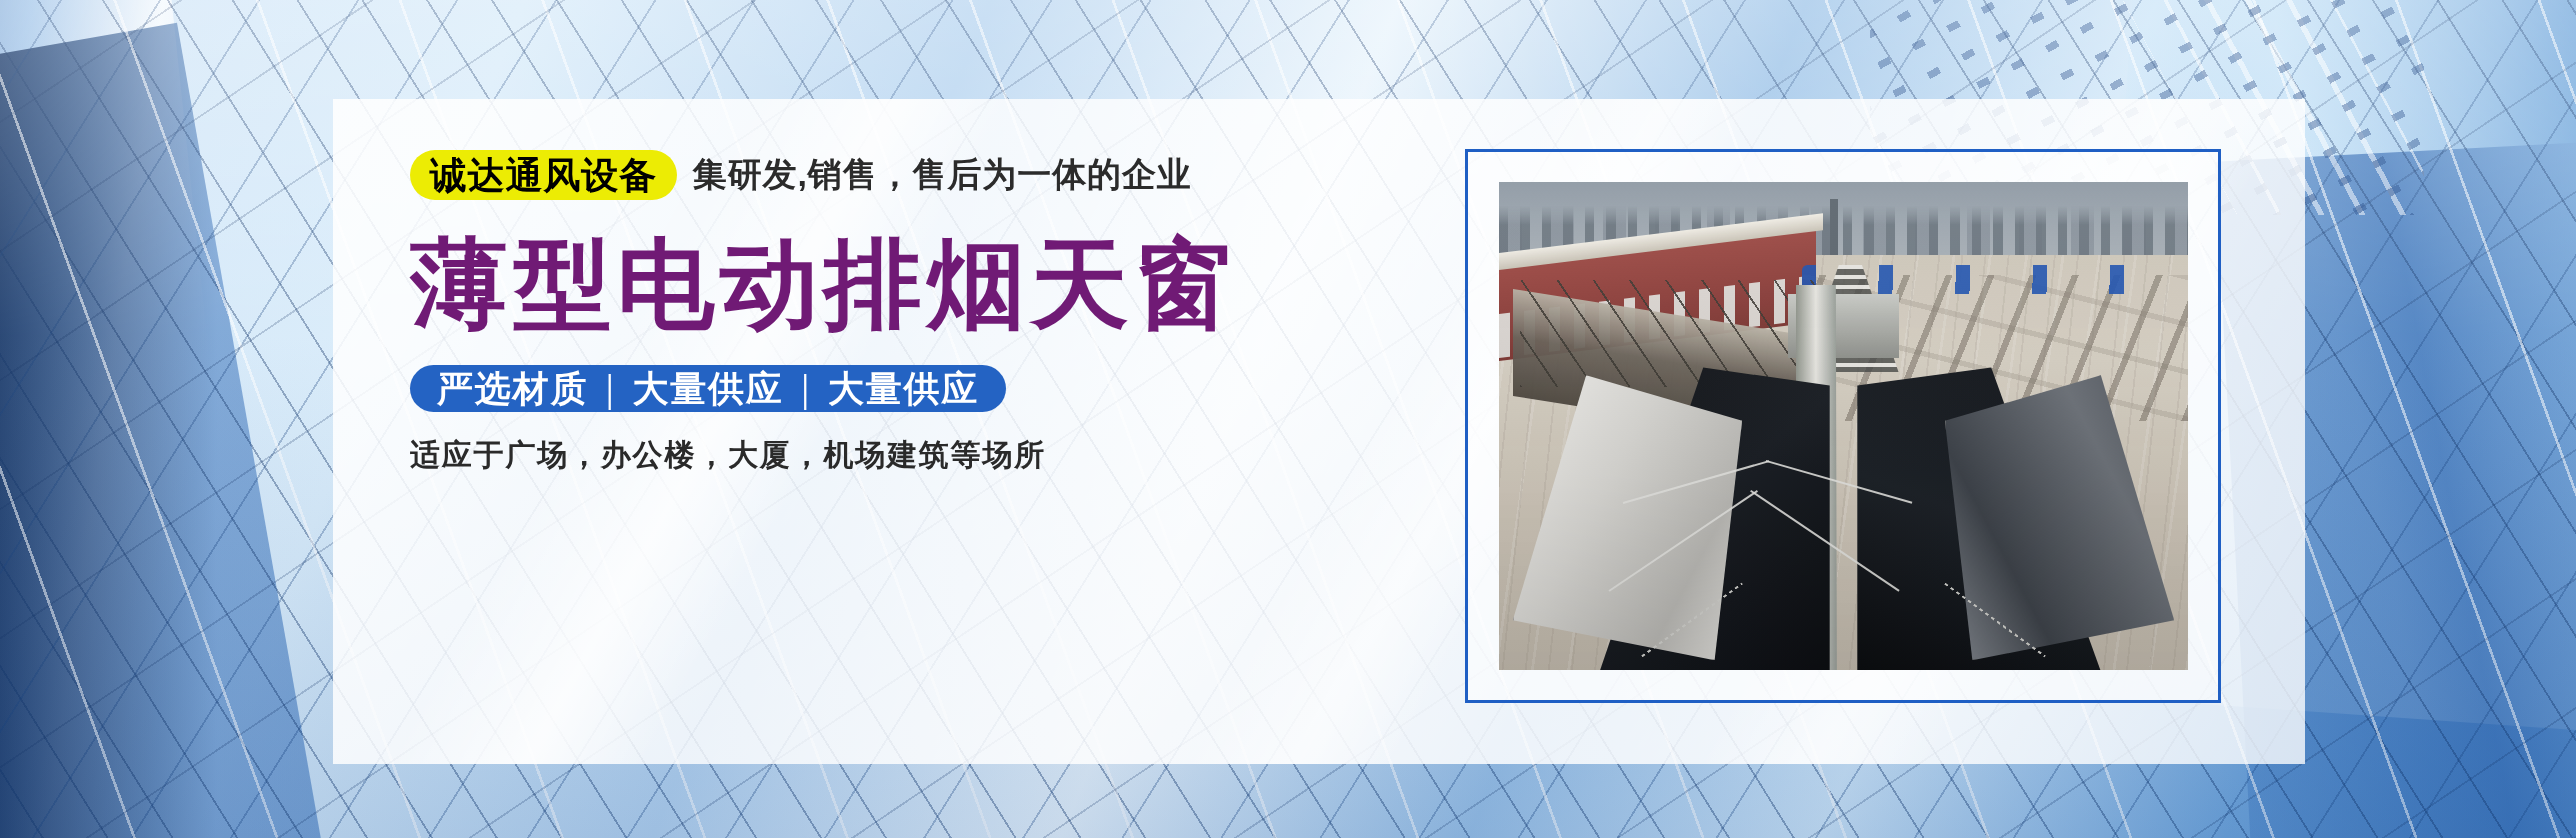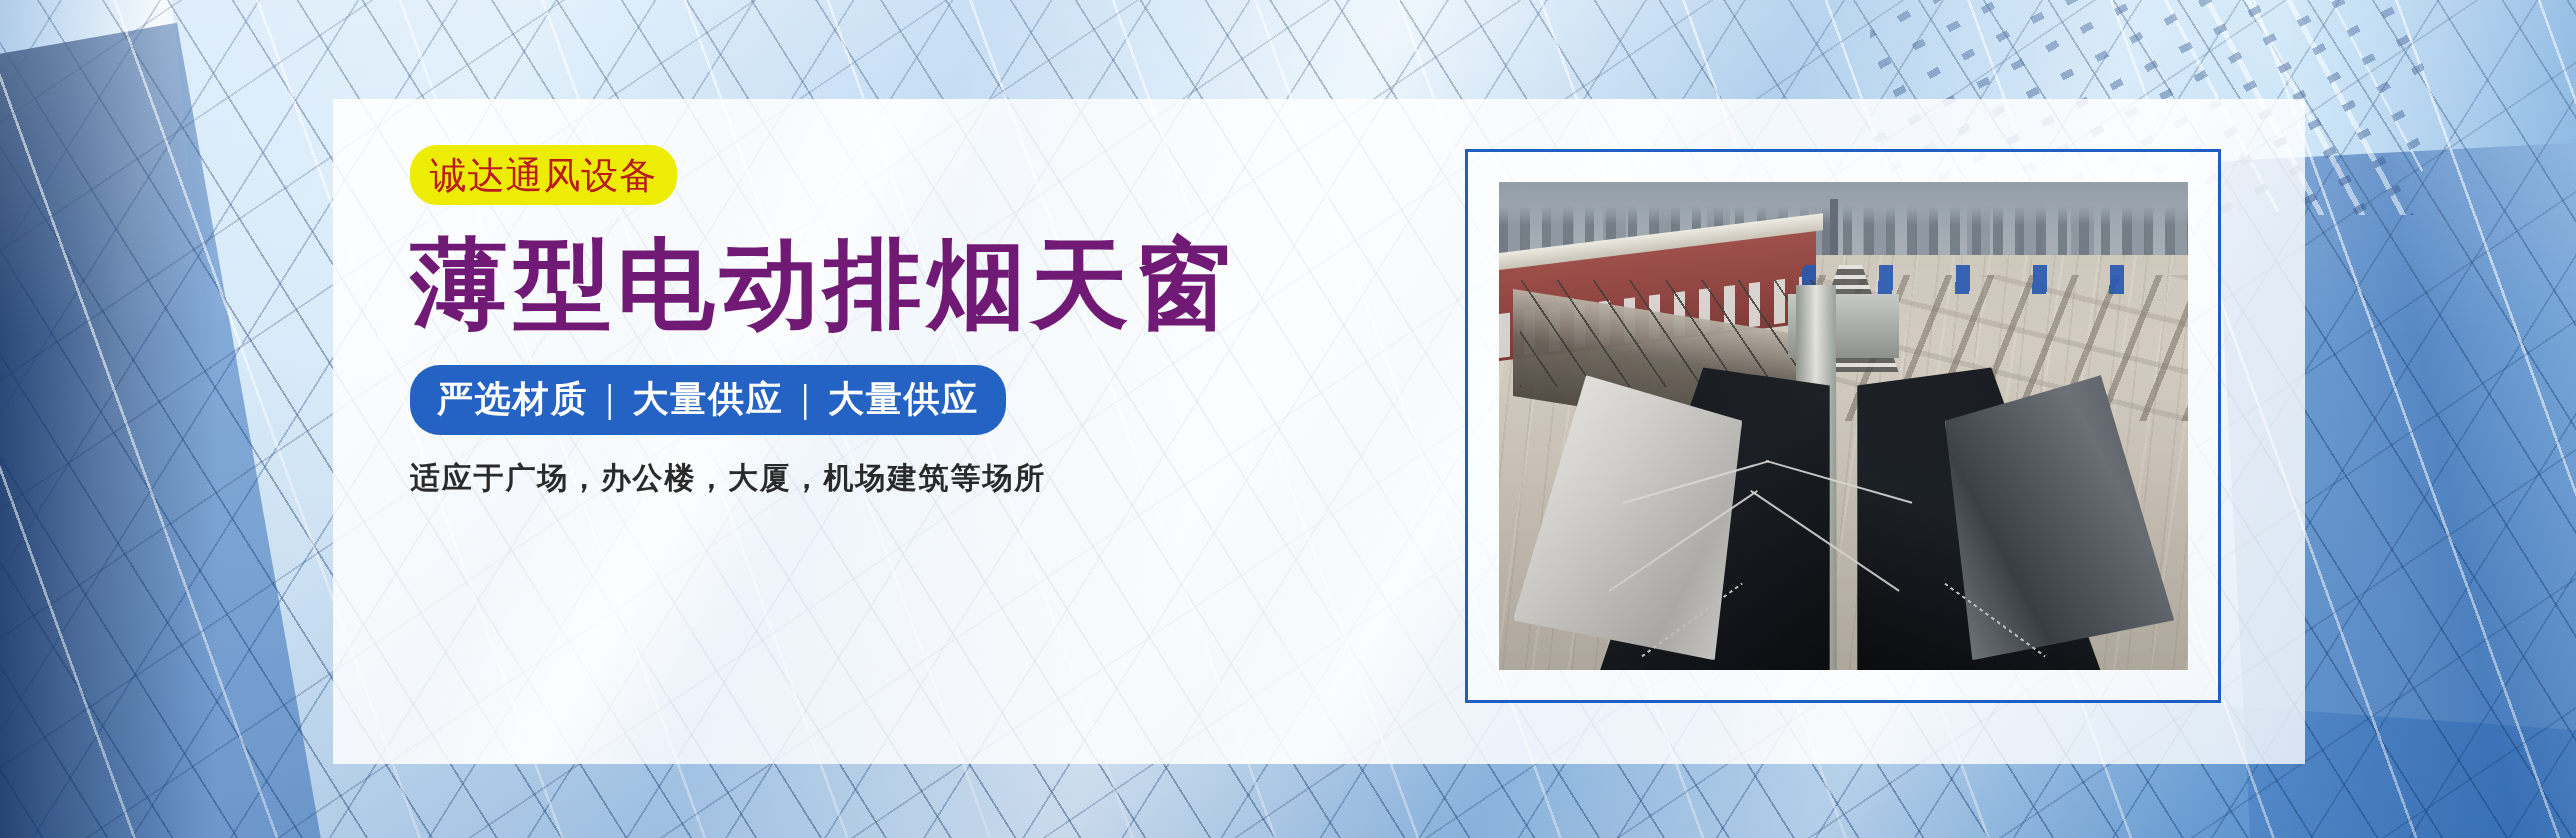--- a/index.html
+++ b/index.html
@@ -92,42 +92,42 @@
       linear-gradient(119deg, rgba(255,255,255,0) 52%, rgba(255,255,255,.55) 57%, rgba(255,255,255,0) 61%),
       linear-gradient(119deg, rgba(245,248,252,0) 74%, rgba(255,255,255,.5) 79%, rgba(245,248,252,0) 84%);
   }
 
   
   .text-col{position:absolute;left:410px;top:143px;width:975px;}
 
   .tagline-row{display:flex;align-items:center;height:64px;}
   .brand-pill{
     display:inline-flex;align-items:center;justify-content:center;
-    height:60px;padding:0 19.7px;border-radius:27px;
+    height:50px;padding:0 19.7px;border-radius:27px;
     background:#ecec04;
-    color:#b91c1c;
-    font-size:37px;font-weight:400;letter-spacing:0.9px;line-height:1;
+    color:#000000;
+    font-size:37px;font-weight:700;letter-spacing:0.9px;line-height:1;
     white-space:nowrap;
   }
   .tagline-text{
     margin-left:16px;
     color:#2b2b2b;font-size:34px;font-weight:700;letter-spacing:0.9px;white-space:nowrap;
   }
 
   .headline{
     margin-top:25px;
     color:#701a75;
     font-size:98px;font-weight:800;line-height:1.08;
     letter-spacing:5.4px;white-space:nowrap;
   }
 
   .feature-bar{
     margin-top:27px;
-    display:inline-flex;align-items:center;justify-content:center;
-    height:70px;padding:0 27px;border-radius:30px;
+    display:inline-flex;align-items:flex-start;justify-content:center;
+    height:47px;padding:0 27px;border-radius:30px;
     background:#2463c3;
     color:#ffffff;font-size:36px;font-weight:700;letter-spacing:1.8px;white-space:nowrap;
   }
   .feature-bar .sep{display:inline-block;padding:0 3.6px;font-weight:400;}
 
   .subdesc{
     margin-top:23px;
     color:#2a2a2a;font-size:30px;font-weight:700;letter-spacing:1.8px;white-space:nowrap;
   }
 
@@ -251,20 +251,21 @@
   </div>
 
   <div class="panel">
     <div class="panel-sheen"></div>
   </div>
 
   <div class="text-col">
 
     <div class="tagline-row">
       <span class="brand-pill">诚达通风设备</span>
+      <span class="tagline-text">集研发,销售，售后为一体的企业</span>
     </div>
 
     <div class="headline">薄型电动排烟天窗</div>
 
     <div class="feature-bar">
       <span>严选材质</span>
       <span class="sep">｜</span>
       <span>大量供应</span>
       <span class="sep">｜</span>
       <span>大量供应</span>

